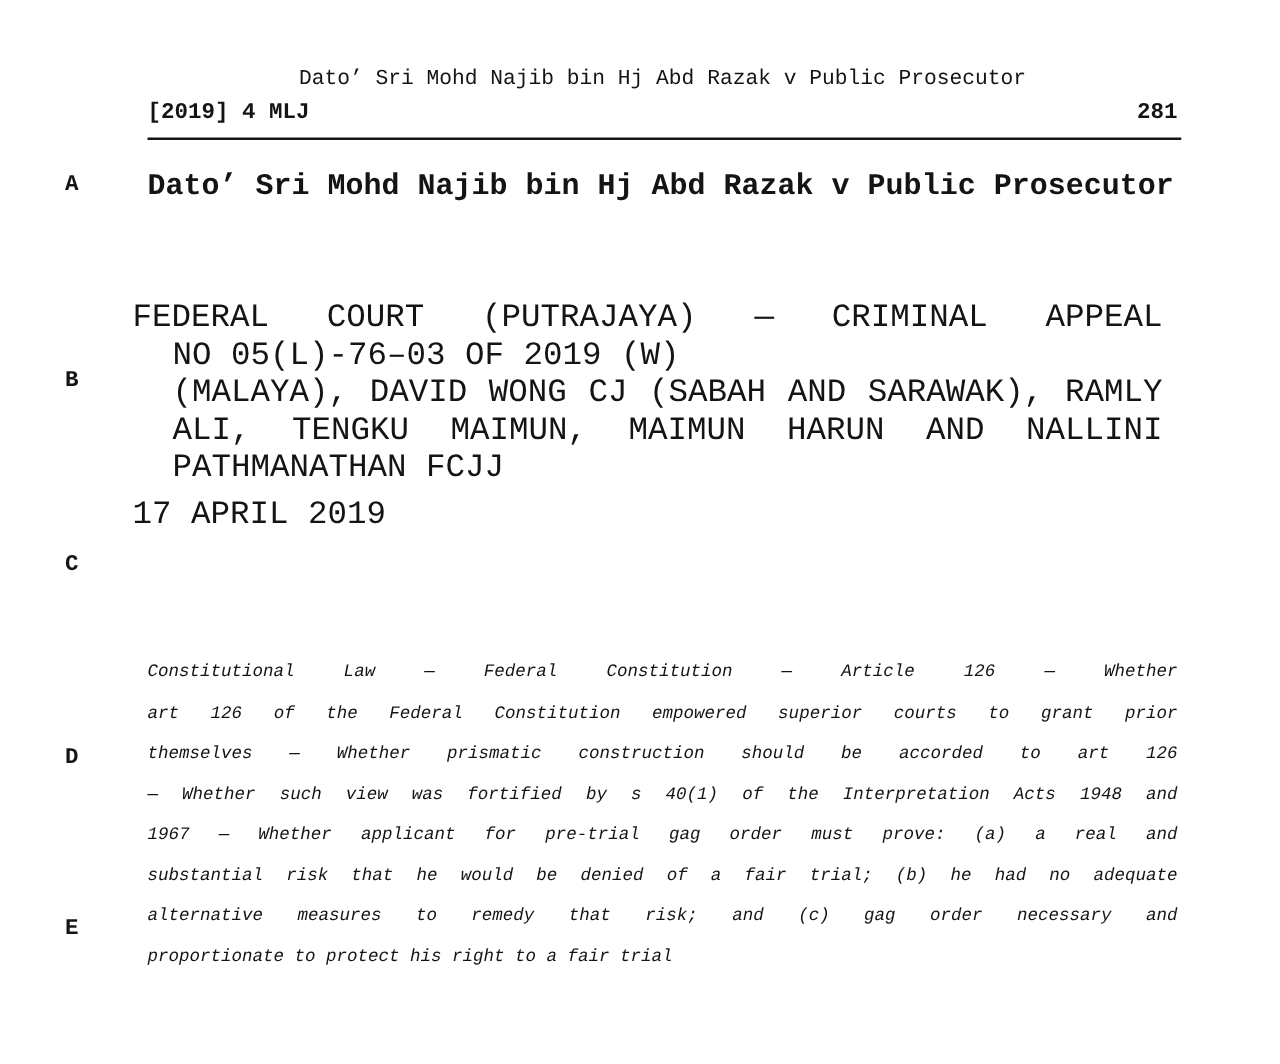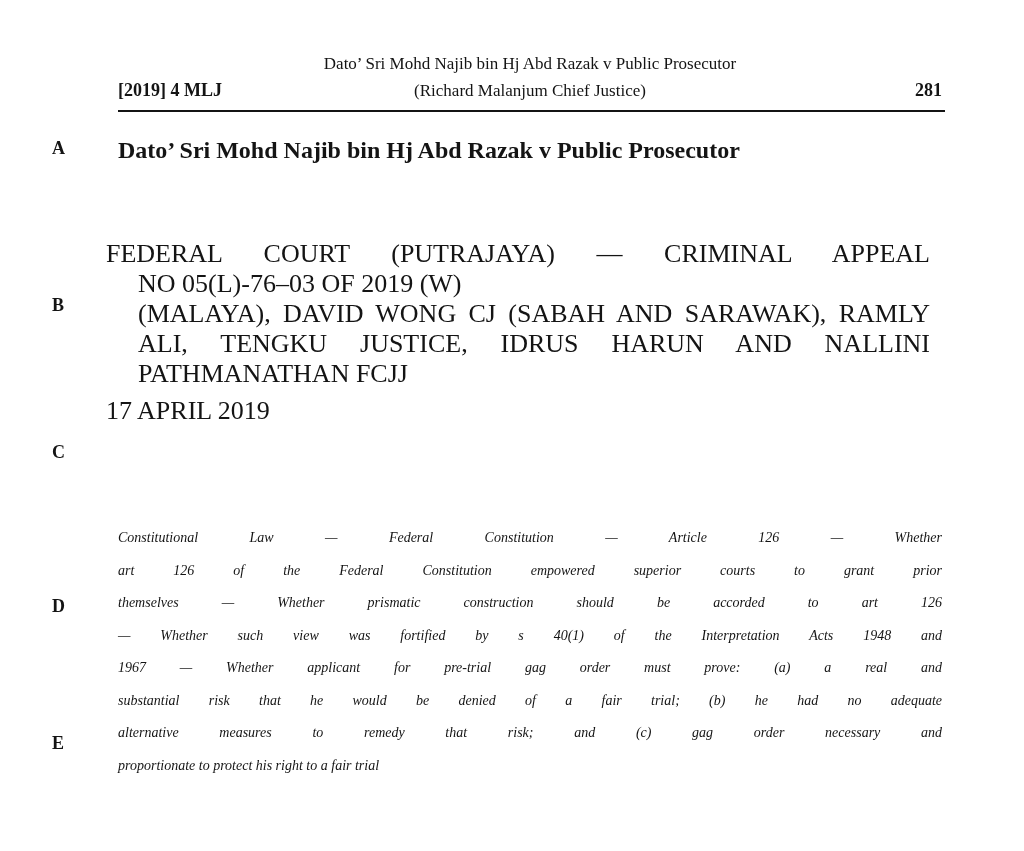--- a/index.html
+++ b/index.html
@@ -3,21 +3,21 @@
 <meta charset="utf-8">
 <style>
   * { margin: 0; padding: 0; box-sizing: border-box; }
   html, body { background: #ffffff; }
   .page {
     position: relative;
     width: 1024px;
     height: 851px;
     background: #ffffff;
     color: #141414;
-    font-family: Liberation Serif, serif;
+    font-family: Liberation Mono, monospace;
     overflow: hidden;
   }
   
   .header-center {
     position: absolute;
     left: 118px; top: 50px;
     width: 824px;
     text-align: center;
     font-size: 17px;
     line-height: 27px;
@@ -85,39 +85,38 @@
     line-height: 32.5px;
   }
 </style>
 </head>
 <body>
 
 <div class="page">
 
   <div class="header-center">
     <div>Dato’ Sri Mohd Najib bin Hj Abd Razak v Public Prosecutor</div>
-    <div>(Richard Malanjum Chief Justice)</div>
   </div>
   <div class="header-citation">[2019] 4 MLJ</div>
   <div class="header-page-number">281</div>
   <div class="header-rule"></div>
 
   <div class="margin-letter ml-a">A</div>
   <div class="margin-letter ml-b">B</div>
   <div class="margin-letter ml-c">C</div>
   <div class="margin-letter ml-d">D</div>
   <div class="margin-letter ml-e">E</div>
 
   <h1 class="case-title">Dato’ Sri Mohd Najib bin Hj Abd Razak v Public Prosecutor</h1>
 
   <div class="court-block">
     <div class="jfull">FEDERAL COURT (PUTRAJAYA) — CRIMINAL APPEAL</div>
     <div class="indent">NO 05(L)-76–03 OF 2019 (W)</div>
     <div class="jfull indent">(MALAYA), DAVID WONG CJ (SABAH AND SARAWAK), RAMLY</div>
-    <div class="jfull indent">ALI, TENGKU JUSTICE, IDRUS HARUN AND NALLINI</div>
+    <div class="jfull indent">ALI, TENGKU MAIMUN, MAIMUN HARUN AND NALLINI</div>
     <div class="indent">PATHMANATHAN FCJJ</div>
     <div class="date-line">17 APRIL 2019</div>
   </div>
 
   <div class="catchwords">
     <div class="jfull">Constitutional Law — Federal Constitution — Article 126 — Whether</div>
     <div class="jfull">art 126 of the Federal Constitution empowered superior courts to grant prior</div>
     <div class="jfull">themselves — Whether prismatic construction should be accorded to art 126</div>
     <div class="jfull">— Whether such view was fortified by s 40(1) of the Interpretation Acts 1948 and</div>
     <div class="jfull">1967 — Whether applicant for pre-trial gag order must prove: (a) a real and</div>

